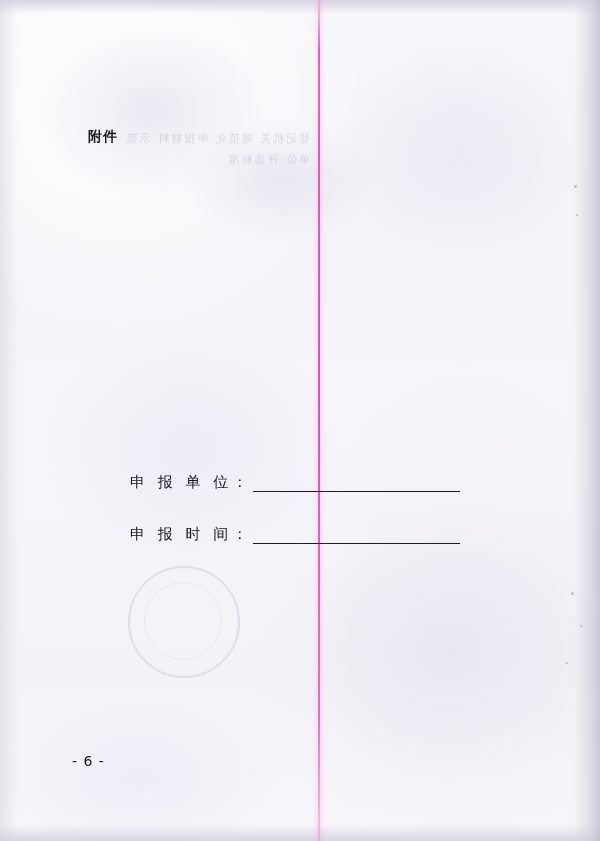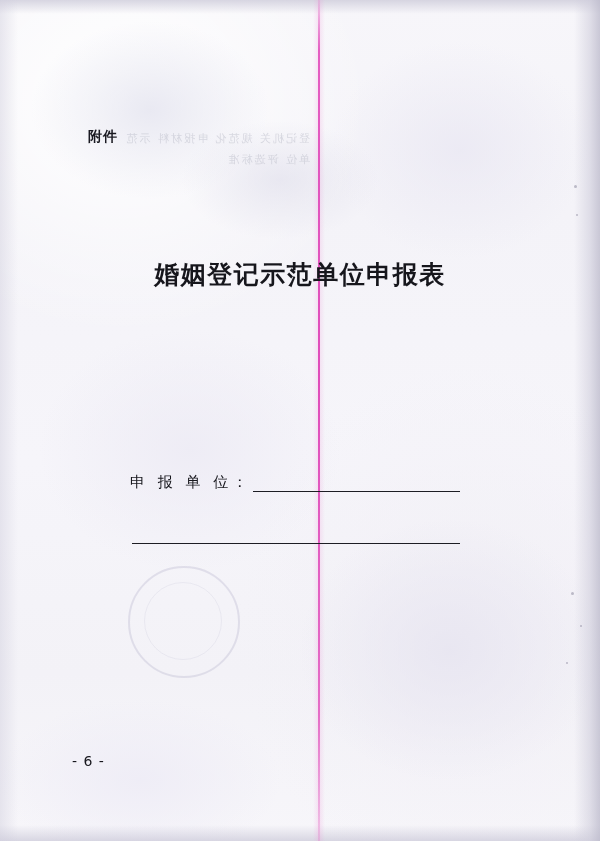--- a/index.html
+++ b/index.html
@@ -220,27 +220,27 @@
   <div class="fold-line"></div>
 
   <div class="speck" style="left:574px; top:185px; width:3px; height:3px;"></div>
   <div class="speck" style="left:576px; top:214px; width:2px; height:2px;"></div>
   <div class="speck" style="left:571px; top:592px; width:3px; height:3px;"></div>
   <div class="speck" style="left:580px; top:625px; width:2px; height:2px;"></div>
   <div class="speck" style="left:566px; top:662px; width:2px; height:2px;"></div>
 
   <div class="attachment-label">附件</div>
 
-  <div class="doc-title">婚姻登记示范单位申报表</div>
 
   <div class="fields">
     <div class="field-row">
       <span class="field-label">申 报 单 位：</span>
       <span class="field-blank"></span>
     </div>
     <div class="field-row">
+      <span class="field-label">申 报 时 间：</span>
       <span class="field-blank"></span>
     </div>
   </div>
 
   <div class="page-number">- 6 -</div>
 
 </div>
 
 </body></html>

